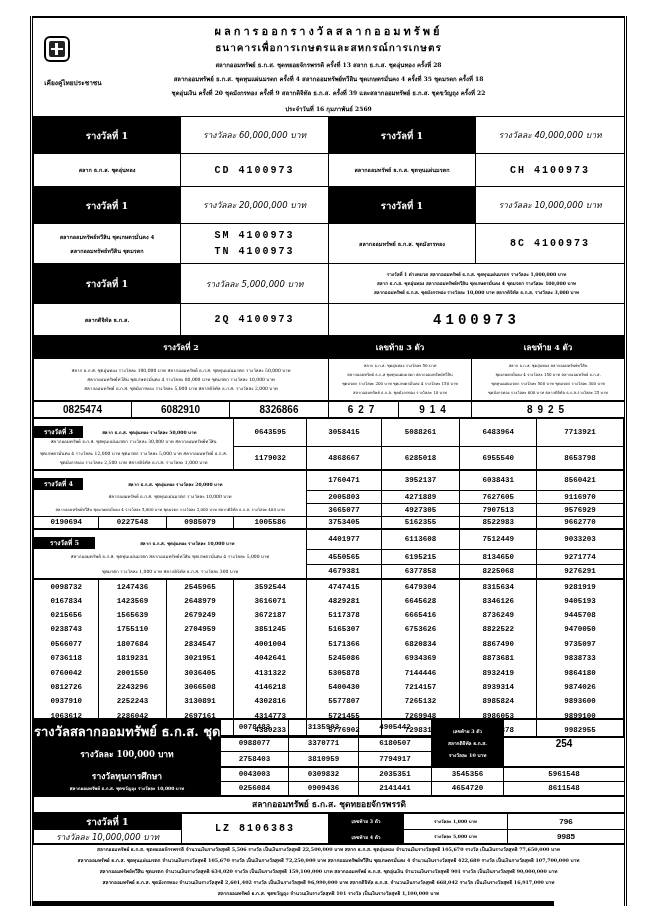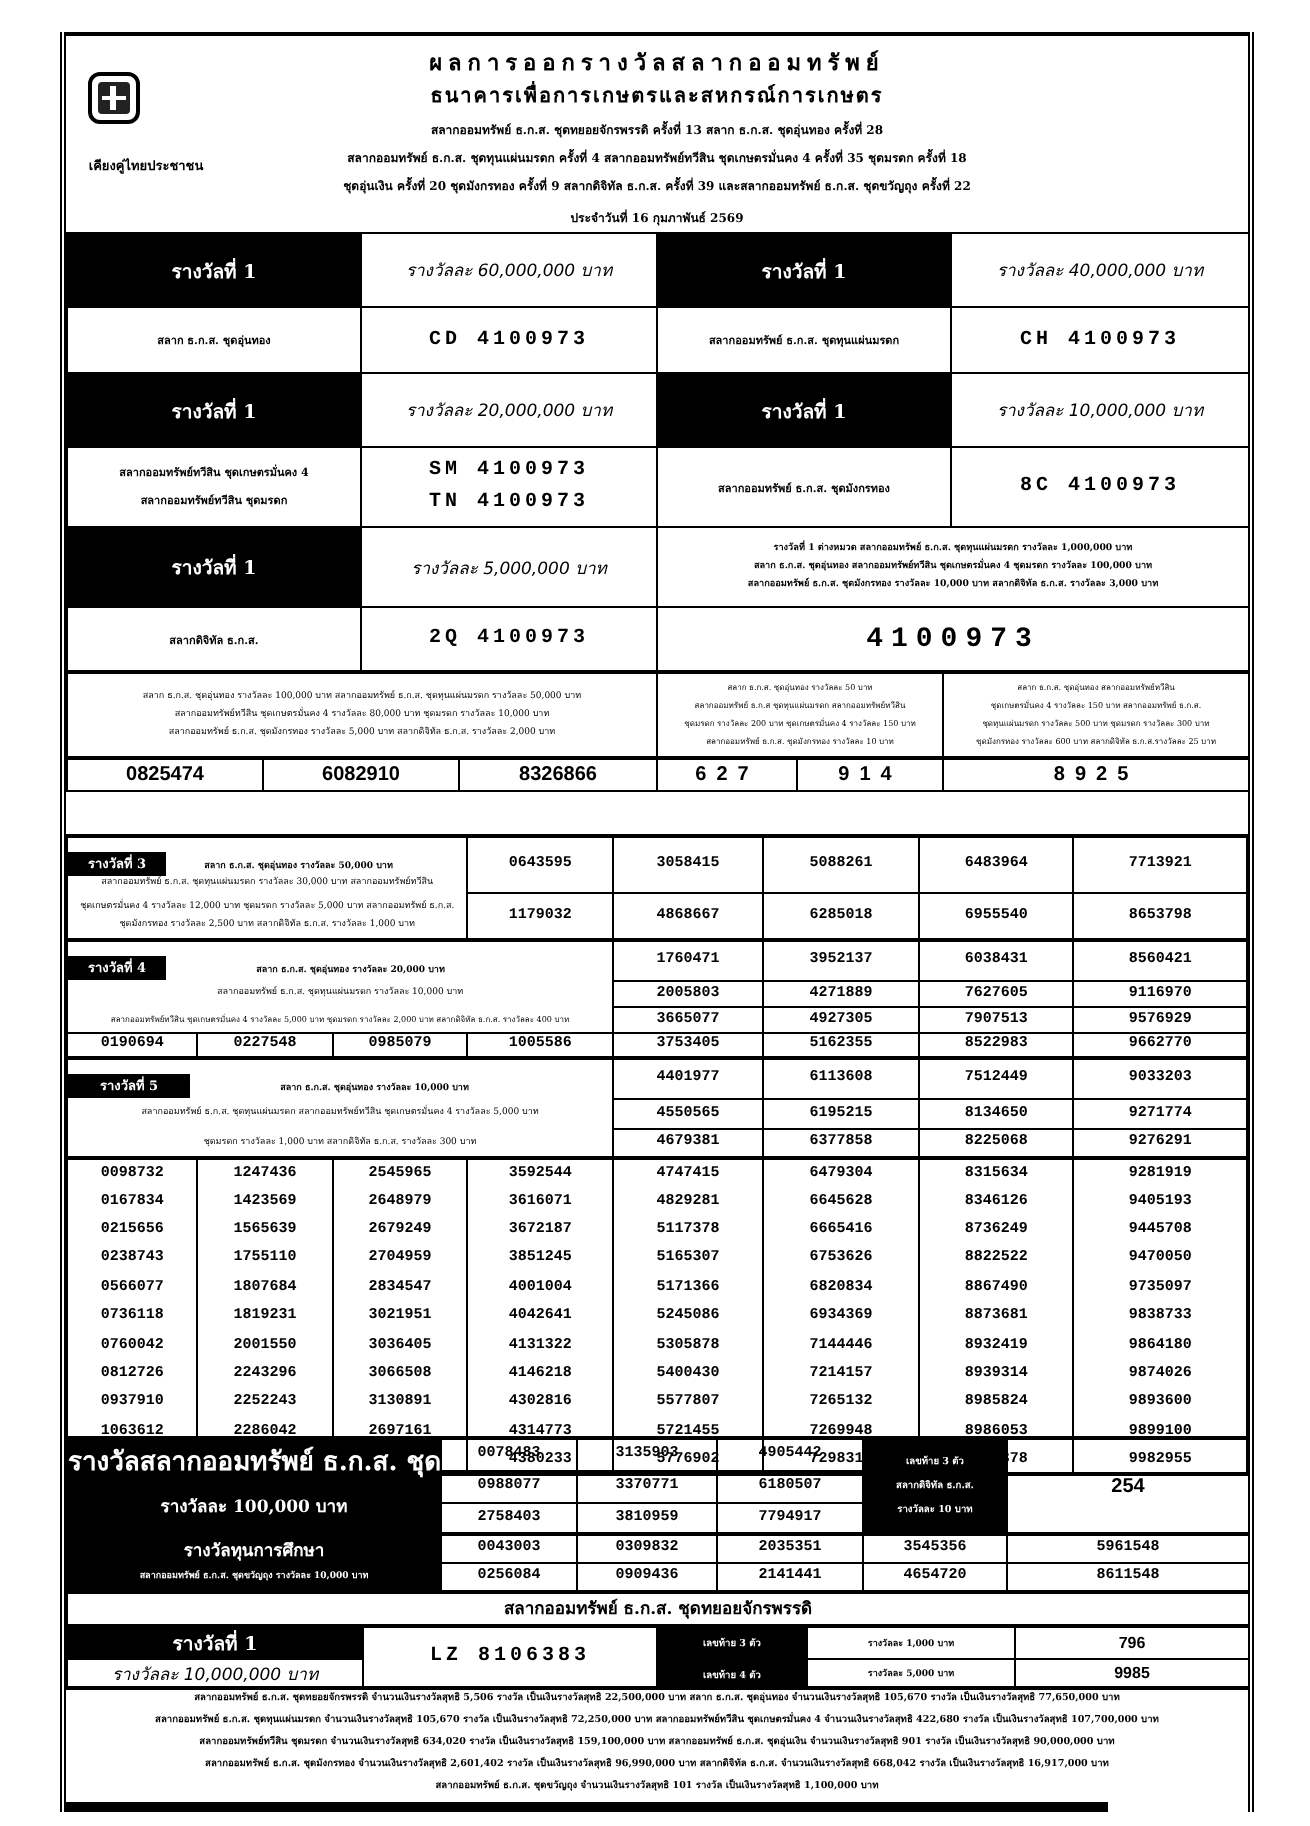--- a/index.html
+++ b/index.html
@@ -113,20 +113,25 @@
   <table style="top:320px;">
     <colgroup>
         <col style="width:98px">
         <col style="width:98px">
         <col style="width:99px">
         <col style="width:70px">
         <col style="width:73px">
         <col style="width:153px">
       </colgroup>
     <tbody>
+        <tr style="height:22px;">
+      <td colspan="3" class="blk prz" style="font-size:8px;">รางวัลที่ 2</td>
+      <td colspan="2" class="blk prz" style="font-size:8px;">เลขท้าย 3 ตัว</td>
+      <td class="blk prz" style="font-size:8px;">เลขท้าย 4 ตัว</td>
+    </tr>
     <tr style="height:42px;">
       <td colspan="3" class="small">
         <div>สลาก ธ.ก.ส. ชุดอุ่นทอง รางวัลละ 100,000 บาท สลากออมทรัพย์ ธ.ก.ส. ชุดทุนแผ่นมรดก รางวัลละ 50,000 บาท</div>
         <div>สลากออมทรัพย์ทวีสิน ชุดเกษตรมั่นคง 4 รางวัลละ 80,000 บาท ชุดมรดก รางวัลละ 10,000 บาท</div>
         <div>สลากออมทรัพย์ ธ.ก.ส. ชุดมังกรทอง รางวัลละ 5,000 บาท สลากดิจิทัล ธ.ก.ส. รางวัลละ 2,000 บาท</div>
       </td>
       <td colspan="2" class="small" style="font-size:4px;">
         <div>สลาก ธ.ก.ส. ชุดอุ่นทอง รางวัลละ 50 บาท</div>
         <div>สลากออมทรัพย์ ธ.ก.ส ชุดทุนแผ่นมรดก สลากออมทรัพย์ทวีสิน</div>
         <div>ชุดมรดก รางวัลละ 200 บาท ชุดเกษตรมั่นคง 4 รางวัลละ 150 บาท</div>

